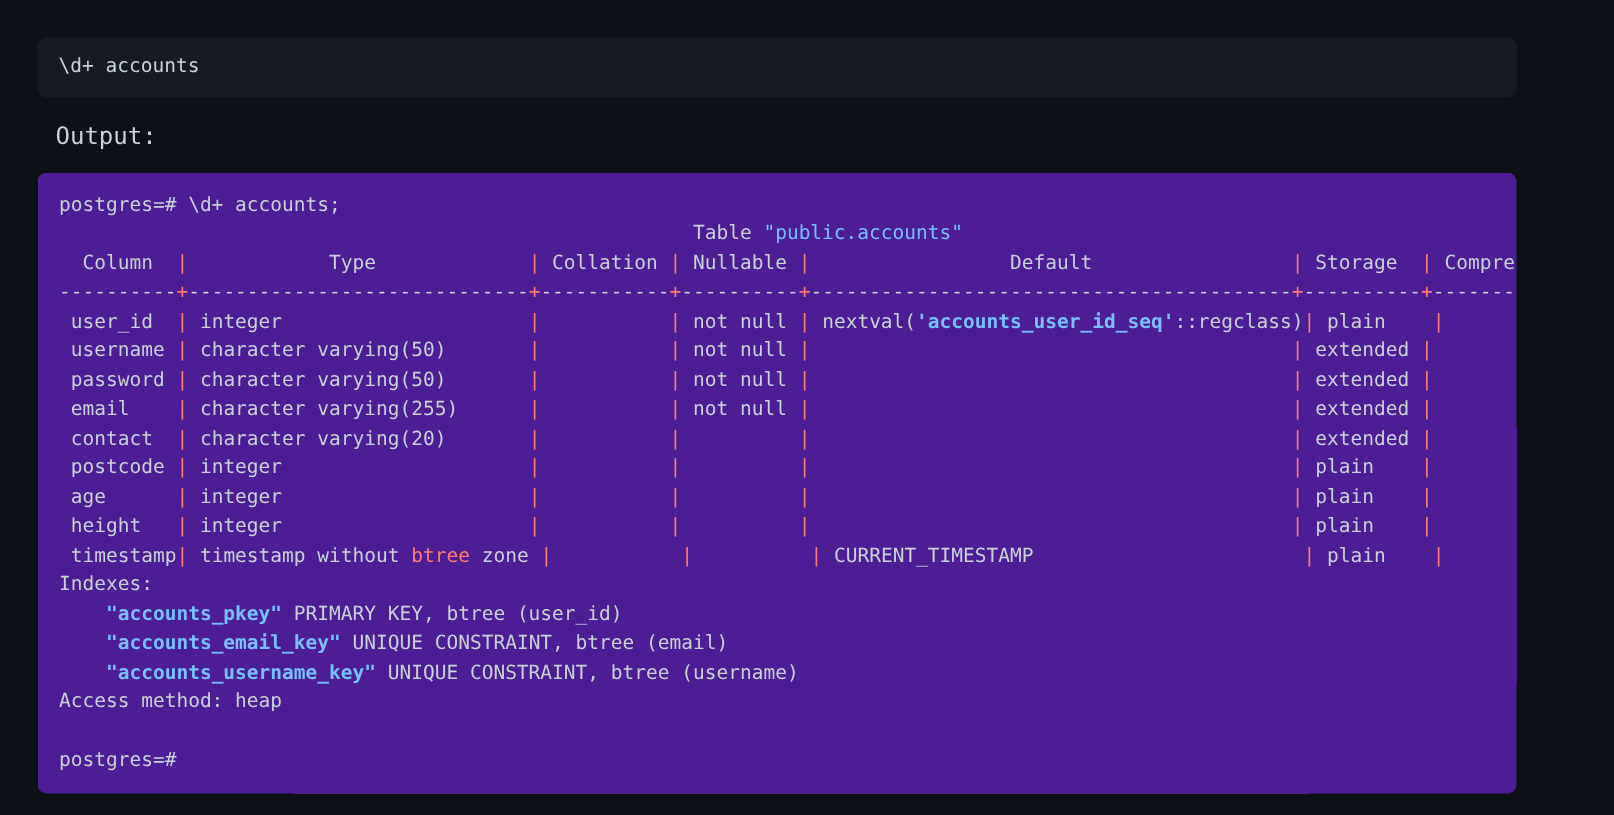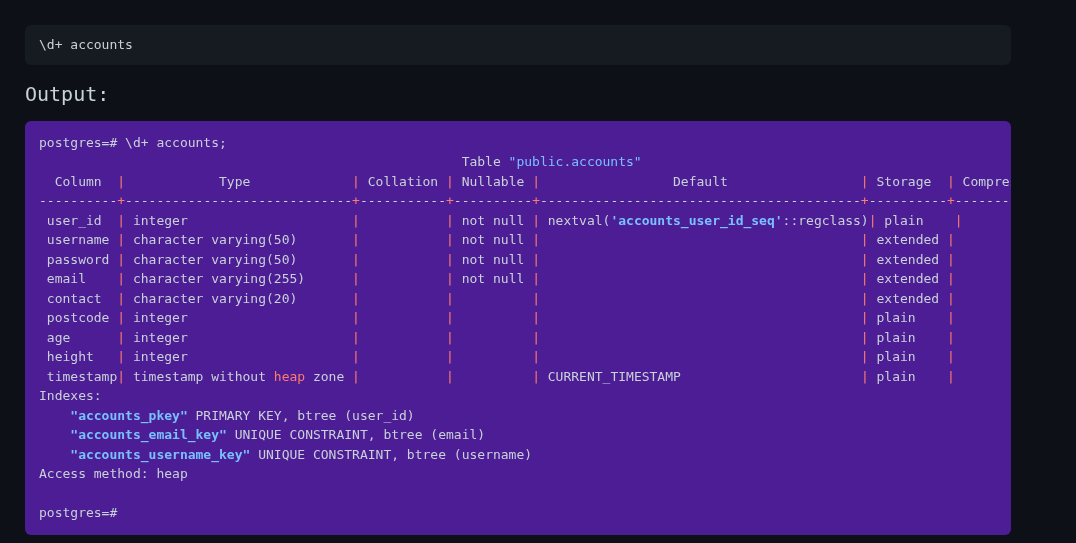--- a/index.html
+++ b/index.html
@@ -17,22 +17,22 @@
     box-sizing: border-box;
   }
   .cmd-box {
     background: #161b22;
     border-radius: 6px;
     padding: 10px 14px;
     margin-bottom: 14px;
   }
   .output-label {
     color: #c9d1d9;
-    font-size: 20px;
-    margin: 6px 2px 12px 0;
+    font-size: 16px;
+    margin: 6px 2px 12px 12px;
   }
   .output-box {
     background: #4c1d95;
     border-radius: 6px;
     padding: 12px 14px;
     white-space: pre;
     overflow-x: auto;
     color: #c9d1d9;
   }
   .pipe { color: #ff7b72; }
@@ -55,21 +55,21 @@
   Column  <span class="pipe">|</span>            Type             <span class="pipe">|</span> Collation <span class="pipe">|</span> Nullable <span class="pipe">|</span>                 Default                 <span class="pipe">|</span> Storage  <span class="pipe">|</span> Compression 
 ----------<span class="pipe">+</span>-----------------------------<span class="pipe">+</span>-----------<span class="pipe">+</span>----------<span class="pipe">+</span>-----------------------------------------<span class="pipe">+</span>----------<span class="pipe">+</span>-------------
  user_id  <span class="pipe">|</span> integer                     <span class="pipe">|</span>           <span class="pipe">|</span> not null <span class="pipe">|</span> nextval(<span class="str">'accounts_user_id_seq'</span>::regclass)<span class="pipe">|</span> plain    <span class="pipe">|</span> 
  username <span class="pipe">|</span> character varying(50)       <span class="pipe">|</span>           <span class="pipe">|</span> not null <span class="pipe">|</span>                                         <span class="pipe">|</span> extended <span class="pipe">|</span> 
  password <span class="pipe">|</span> character varying(50)       <span class="pipe">|</span>           <span class="pipe">|</span> not null <span class="pipe">|</span>                                         <span class="pipe">|</span> extended <span class="pipe">|</span> 
  email    <span class="pipe">|</span> character varying(255)      <span class="pipe">|</span>           <span class="pipe">|</span> not null <span class="pipe">|</span>                                         <span class="pipe">|</span> extended <span class="pipe">|</span> 
  contact  <span class="pipe">|</span> character varying(20)       <span class="pipe">|</span>           <span class="pipe">|</span>          <span class="pipe">|</span>                                         <span class="pipe">|</span> extended <span class="pipe">|</span> 
  postcode <span class="pipe">|</span> integer                     <span class="pipe">|</span>           <span class="pipe">|</span>          <span class="pipe">|</span>                                         <span class="pipe">|</span> plain    <span class="pipe">|</span> 
  age      <span class="pipe">|</span> integer                     <span class="pipe">|</span>           <span class="pipe">|</span>          <span class="pipe">|</span>                                         <span class="pipe">|</span> plain    <span class="pipe">|</span> 
  height   <span class="pipe">|</span> integer                     <span class="pipe">|</span>           <span class="pipe">|</span>          <span class="pipe">|</span>                                         <span class="pipe">|</span> plain    <span class="pipe">|</span> 
- timestamp<span class="pipe">|</span> timestamp without <span class="kw">heap</span> zone <span class="pipe">|</span>           <span class="pipe">|</span>          <span class="pipe">|</span> CURRENT_TIMESTAMP                       <span class="pipe">|</span> plain    <span class="pipe">|</span> 
+ timestamp<span class="pipe">|</span> timestamp without <span class="kw">btree</span> zone <span class="pipe">|</span>           <span class="pipe">|</span>          <span class="pipe">|</span> CURRENT_TIMESTAMP                       <span class="pipe">|</span> plain    <span class="pipe">|</span> 
 Indexes:
     <span class="str">"accounts_pkey"</span> PRIMARY KEY, btree (user_id)
     <span class="str">"accounts_email_key"</span> UNIQUE CONSTRAINT, btree (email)
     <span class="str">"accounts_username_key"</span> UNIQUE CONSTRAINT, btree (username)
 Access method: heap
 
 postgres=# 
 </div>
 </div>
 

